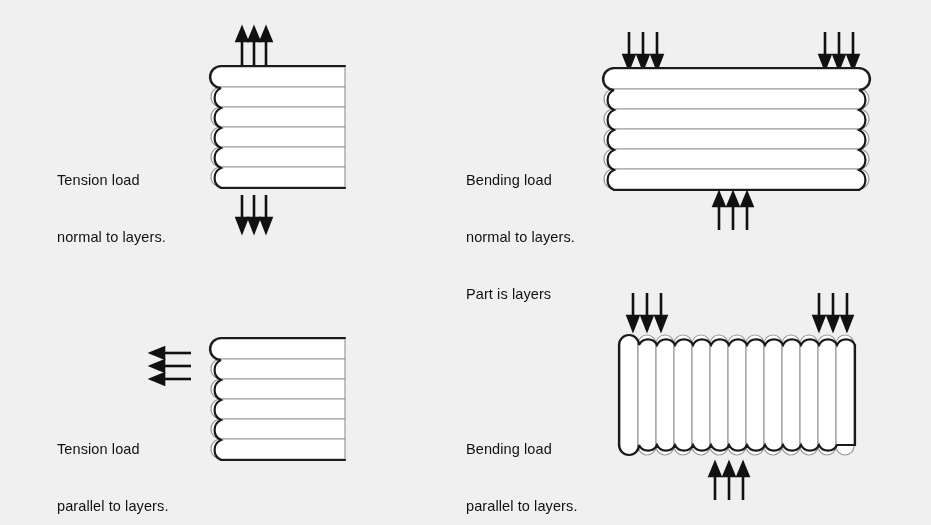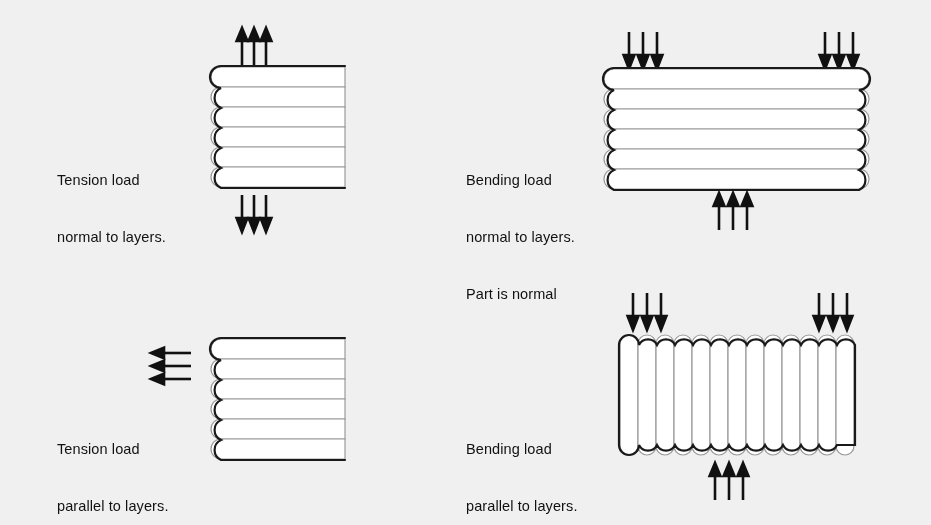--- a/index.html
+++ b/index.html
@@ -87,21 +87,21 @@
           <line x1="66" y1="175" x2="66" y2="203"></line>
           <polygon points="66,212 60.6,198 71.4,198"></polygon>
         </g>
       </g>
     </svg>
   </div>
 
   <div class="caption" style="left:466px; top:133px;">
     <span class="cline">Bending load</span>
     <span class="cline">normal to layers.</span>
-    <span class="cline">Part is normal</span>
+    <span class="cline">Part is layers</span>
   </div>
 
   <div class="panel" style="left:595px; top:20px; width:290px; height:220px;">
     <svg class="svgbox" width="290" height="220" viewBox="0 0 290 220">
       <g>
         <g stroke="#111111" stroke-width="2.6" fill="#111111">
           <line x1="34" y1="12" x2="34" y2="40"></line>
           <polygon points="34,49 28.6,35 39.4,35"></polygon>
           <line x1="48" y1="12" x2="48" y2="40"></line>
           <polygon points="48,49 42.6,35 53.4,35"></polygon>

